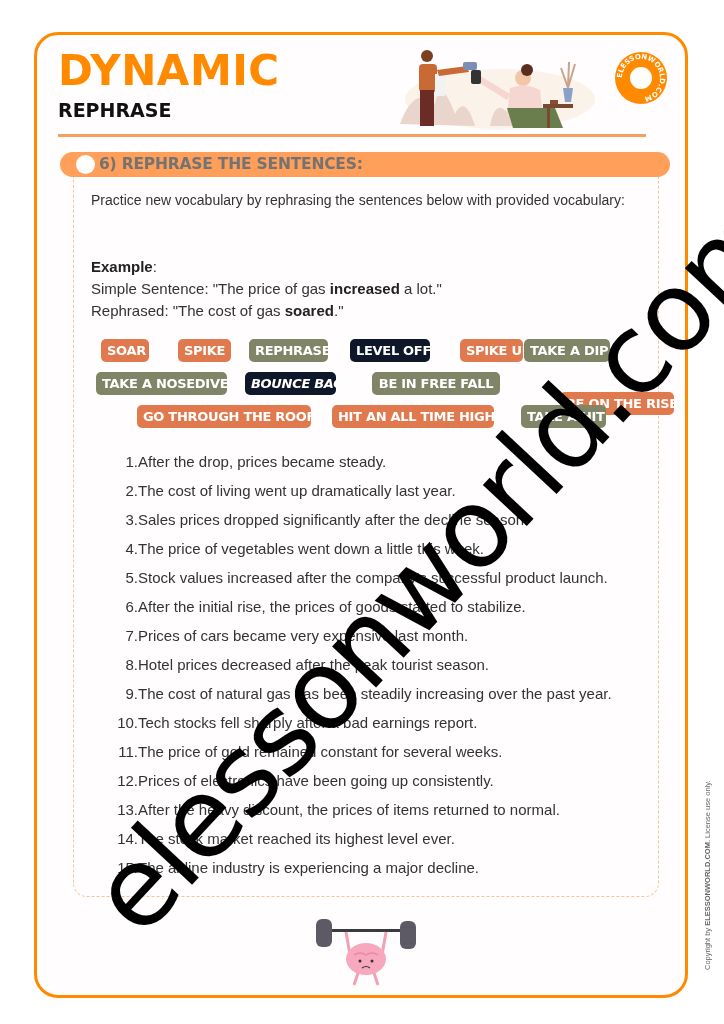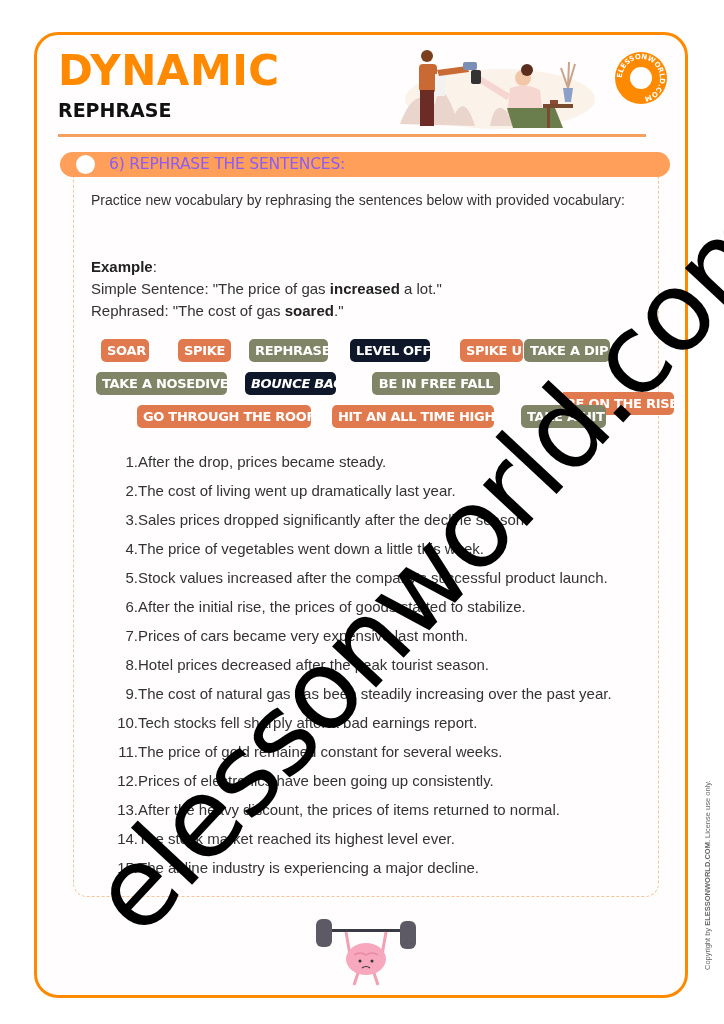--- a/index.html
+++ b/index.html
@@ -25,21 +25,21 @@
   .illus { position:absolute; left:395px; top:44px; width:200px; height:86px; }
   .logo { position:absolute; left:614px; top:51px; width:54px; height:54px; }
   .section-bar {
     position:absolute; left:60px; top:152px; width:610px; height:25px; background:#ff9f5a;
     border-radius:13px;
   }
   .section-dot {
     position:absolute; left:76px; top:155px; width:19px; height:19px; border-radius:50%; background:#ffffff;
   }
   .section-title {
-    position:absolute; left:109px; top:155px; font-size:15.5px; font-weight:normal; color:#8b5cf6;
+    position:absolute; left:99px; top:155px; font-size:15.5px; font-weight:bold; color:#737373;
     font-family:"DejaVu Sans", sans-serif; letter-spacing:-0.2px;
   }
   .panel {
     position:absolute; left:73px; top:177px; width:586px; height:720px;
     border:1px dashed #f7c49a; border-top:none; border-radius:0 0 14px 14px; box-sizing:border-box;
   }
   .intro {
     position:absolute; left:91px; top:189px; width:550px; font-size:14px; line-height:22px;
     text-align:justify; color:#333;
   }

